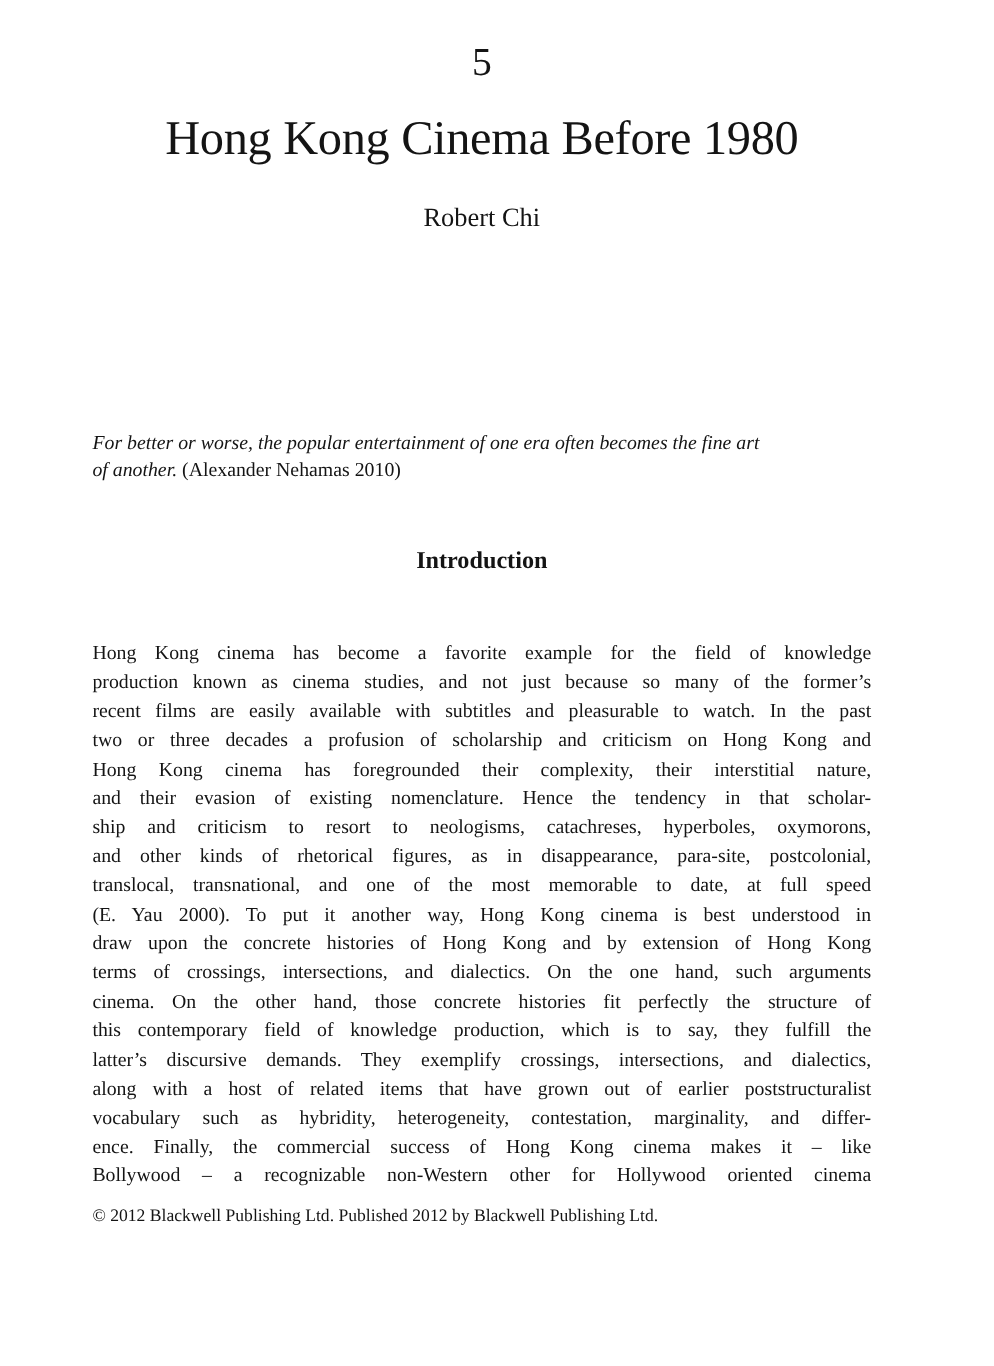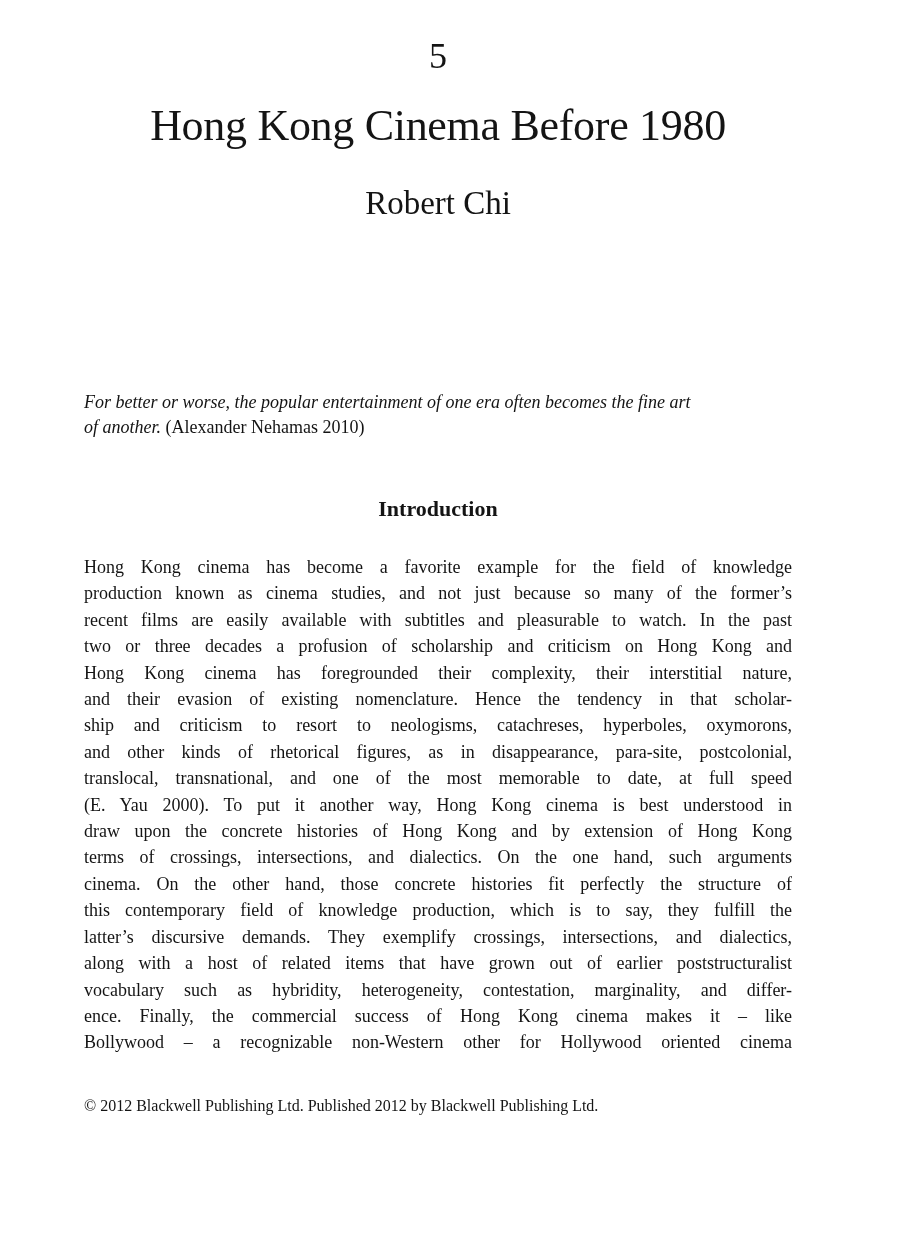--- a/index.html
+++ b/index.html
@@ -31,40 +31,40 @@
   .chapter-title {
     top: 102px;
     font-size: 44px;
     line-height: 1.1;
     font-weight: normal;
     margin: 0;
     letter-spacing: -0.3px;
   }
   .chapter-author {
     top: 184px;
-    font-size: 33px;
+    font-size: 24px;
     line-height: 1.2;
   }
   .epigraph {
     top: 390px;
     width: 690px;
     font-size: 18px;
     line-height: 25px;
   }
   .epigraph em { font-style: italic; }
   .section-heading {
     top: 496px;
     font-size: 22px;
     line-height: 26.4px;
     font-weight: bold;
     margin: 0;
     text-align: center;
   }
   .body-paragraph {
-    top: 554px;
+    top: 580px;
     font-size: 18px;
   }
   .bodyline {
     line-height: 26.4px;
     text-align: justify;
     text-align-last: justify;
     -moz-text-align-last: justify;
     white-space: nowrap;
   }
   .page-footer {

